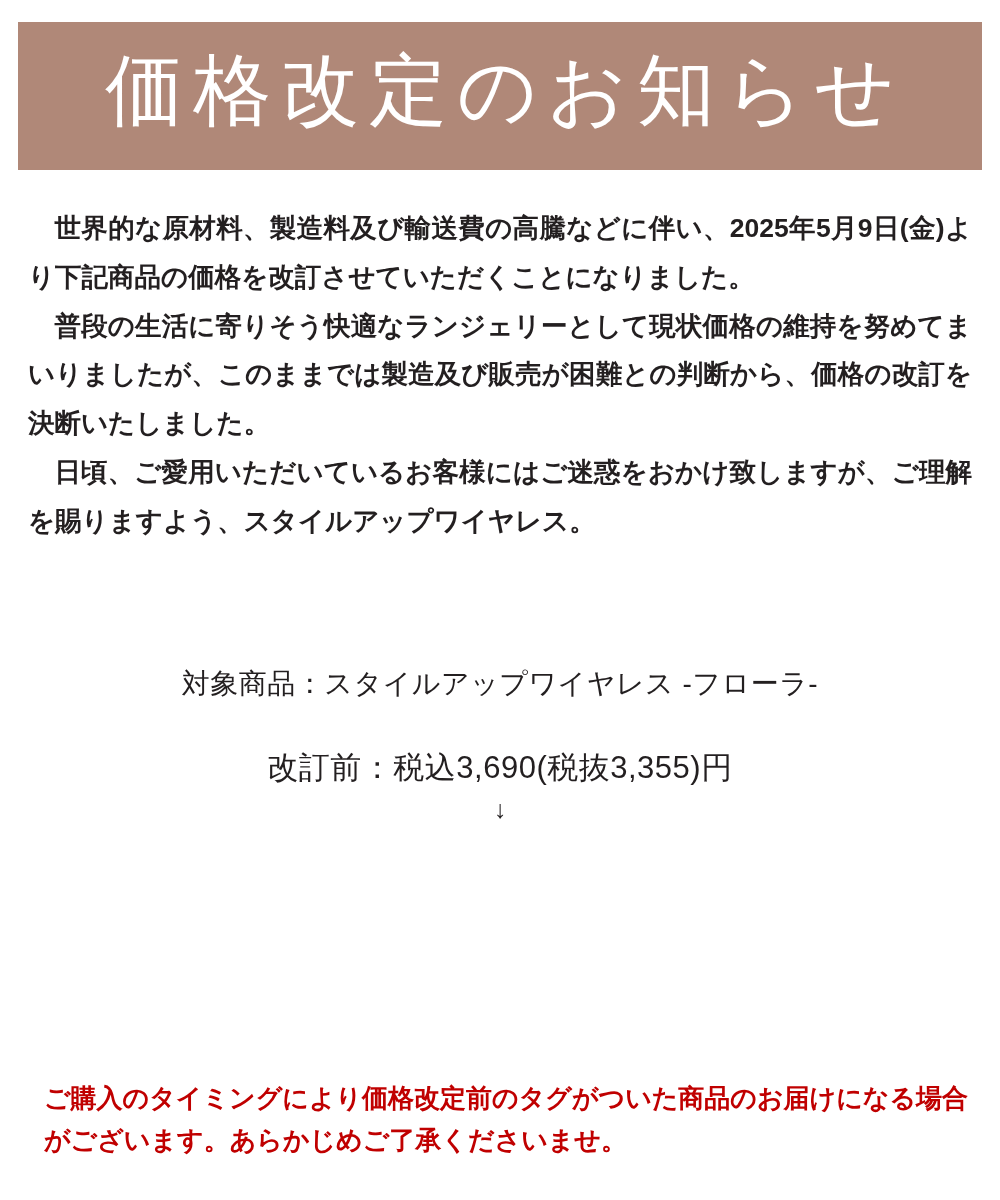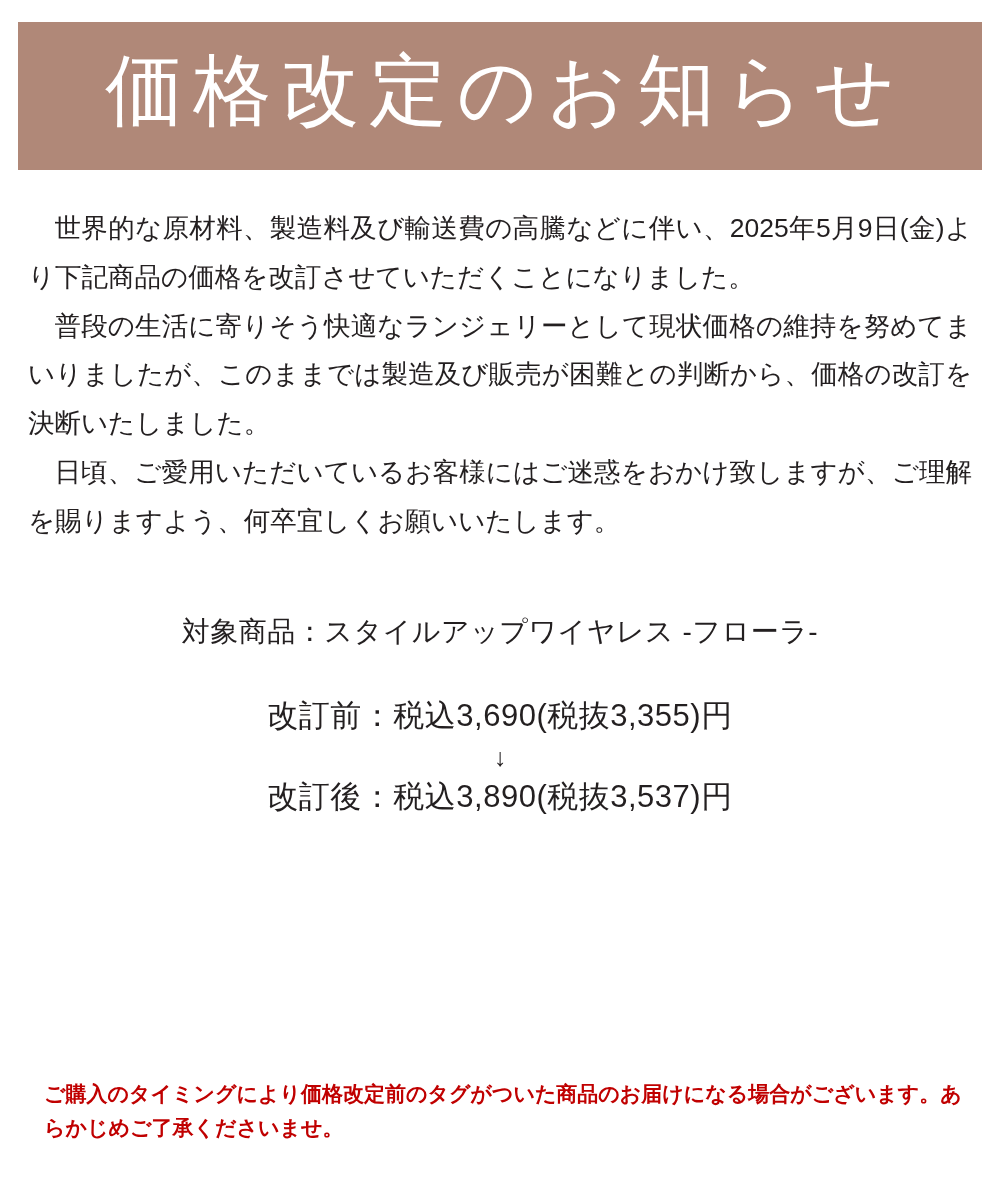--- a/index.html
+++ b/index.html
@@ -48,25 +48,26 @@
     margin: 34px 28px 0 28px;
     font-size: 26.5px;
     line-height: 1.84;
     color: #231f20;
     text-align: justify;
     text-justify: inter-character;
   }
   .body-copy p {
     margin: 0;
     text-indent: 1em;
+    font-weight: bold;
   }
 
   
   .price-block {
-    margin-top: 68px;
+    margin-top: 120px;
     text-align: center;
     color: #231f20;
   }
   .product-line {
     font-size: 28px;
     letter-spacing: 0.5px;
     margin-bottom: 44px;
   }
   .price-before,
   .price-after {
@@ -84,47 +85,46 @@
   }
 
   
   .notice {
     position: absolute;
     left: 44px;
     right: 30px;
     top: 1055px;
     color: #c00000;
     font-weight: bold;
-    font-size: 21px;
+    font-size: 26px;
     line-height: 1.62;
     text-align: left;
   }
   .notice p {
     margin: 0;
   }
 </style>
 </head>
 <body>
 
 <div class="page">
 
   <div class="banner">
     <div class="banner-title">価格改定のお知らせ</div>
   </div>
 
   <div class="body-copy">
     <p>世界的な原材料、製造料及び輸送費の高騰などに伴い、2025年5月9日(金)より下記商品の価格を改訂させていただくことになりました。</p>
     <p>普段の生活に寄りそう快適なランジェリーとして現状価格の維持を努めてまいりましたが、このままでは製造及び販売が困難との判断から、価格の改訂を決断いたしました。</p>
-    <p>日頃、ご愛用いただいているお客様にはご迷惑をおかけ致しますが、ご理解を賜りますよう、何卒宜しくお願いいたします。</p>
+    <p>日頃、ご愛用いただいているお客様にはご迷惑をおかけ致しますが、ご理解を賜りますよう、スタイルアップワイヤレス。</p>
   </div>
 
   <div class="price-block">
     <div class="product-line">対象商品：スタイルアップワイヤレス -フローラ-</div>
     <div class="price-before">改訂前：税込3,690(税抜3,355)円</div>
     <div class="price-arrow">↓</div>
-    <div class="price-after">改訂後：税込3,890(税抜3,537)円</div>
   </div>
 
   <div class="notice">
     <p>ご購入のタイミングにより価格改定前のタグがついた商品のお届けになる場合がございます。あらかじめご了承くださいませ。</p>
   </div>
 
 </div>
 
 </body></html>

